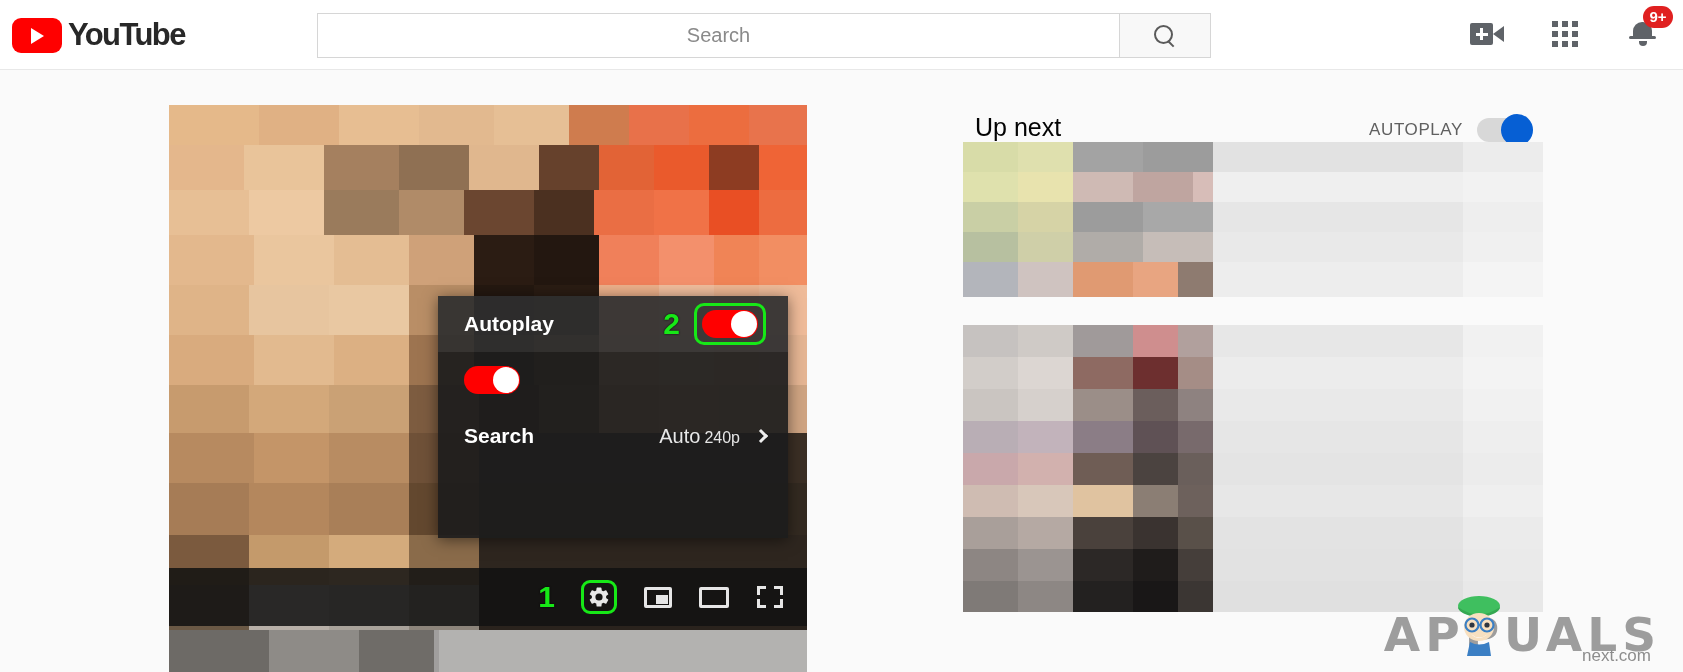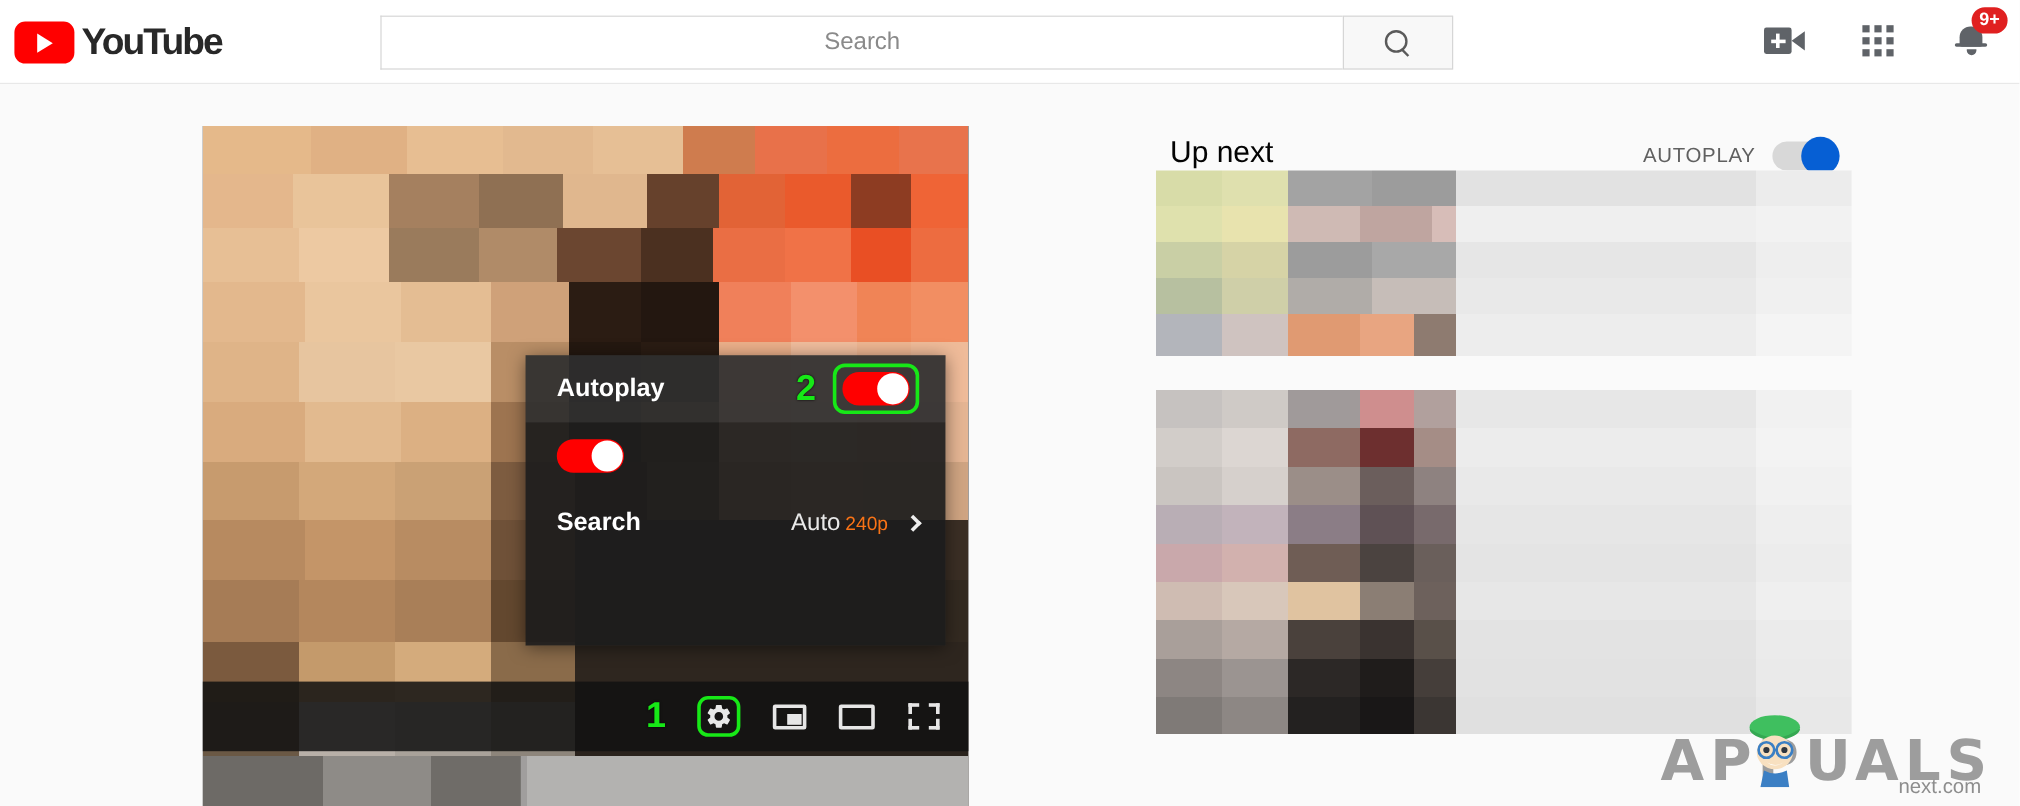--- a/index.html
+++ b/index.html
@@ -152,21 +152,21 @@
     color: #fff; z-index: 30;
     box-shadow: 0 2px 14px rgba(0,0,0,0.5);
   }
   .menu-row {
     height: 56px; display: flex; align-items: center;
     padding: 0 22px 0 26px; position: relative;
   }
   .menu-row.hl { background: rgba(255,255,255,0.08); }
   .menu-label { font-size: 21px; font-weight: 700; color: #fff; flex: 1; }
   .menu-value { font-size: 20px; color: #e8e8e8; margin-right: 8px; }
-  .menu-value .sub { font-size: 16px; color: #f97316; margin-left: 4px; }
+  .menu-value .sub { font-size: 16px; color: #e5e5e5; margin-left: 4px; }
   .chev {
     width: 10px; height: 10px; border-right: 3px solid #eee;
     border-top: 3px solid #eee; transform: rotate(45deg); display:inline-block;
     margin-left: 8px;
   }
   .toggle {
     width: 56px; height: 28px; border-radius: 14px;
     background: #ff0000; position: relative; cursor: pointer; flex: none;
   }
   .toggle .knob {

